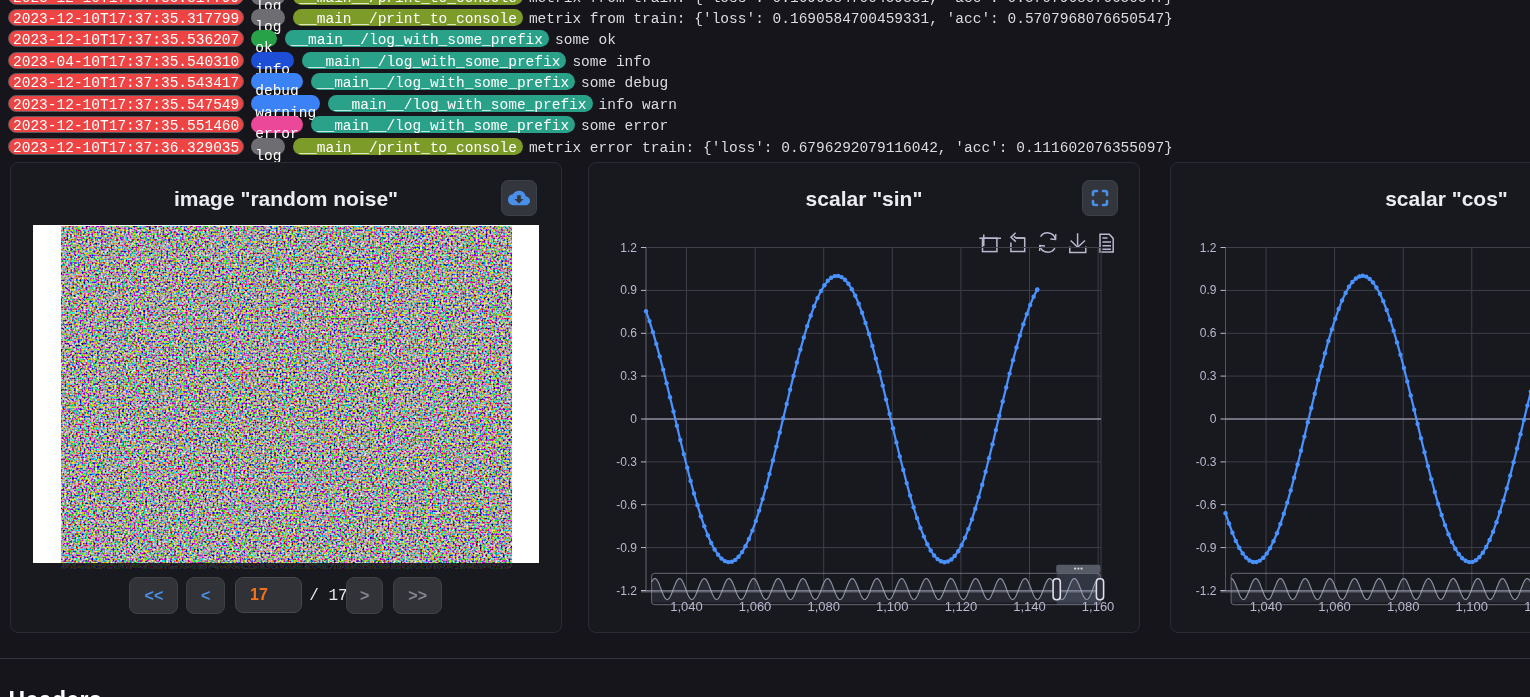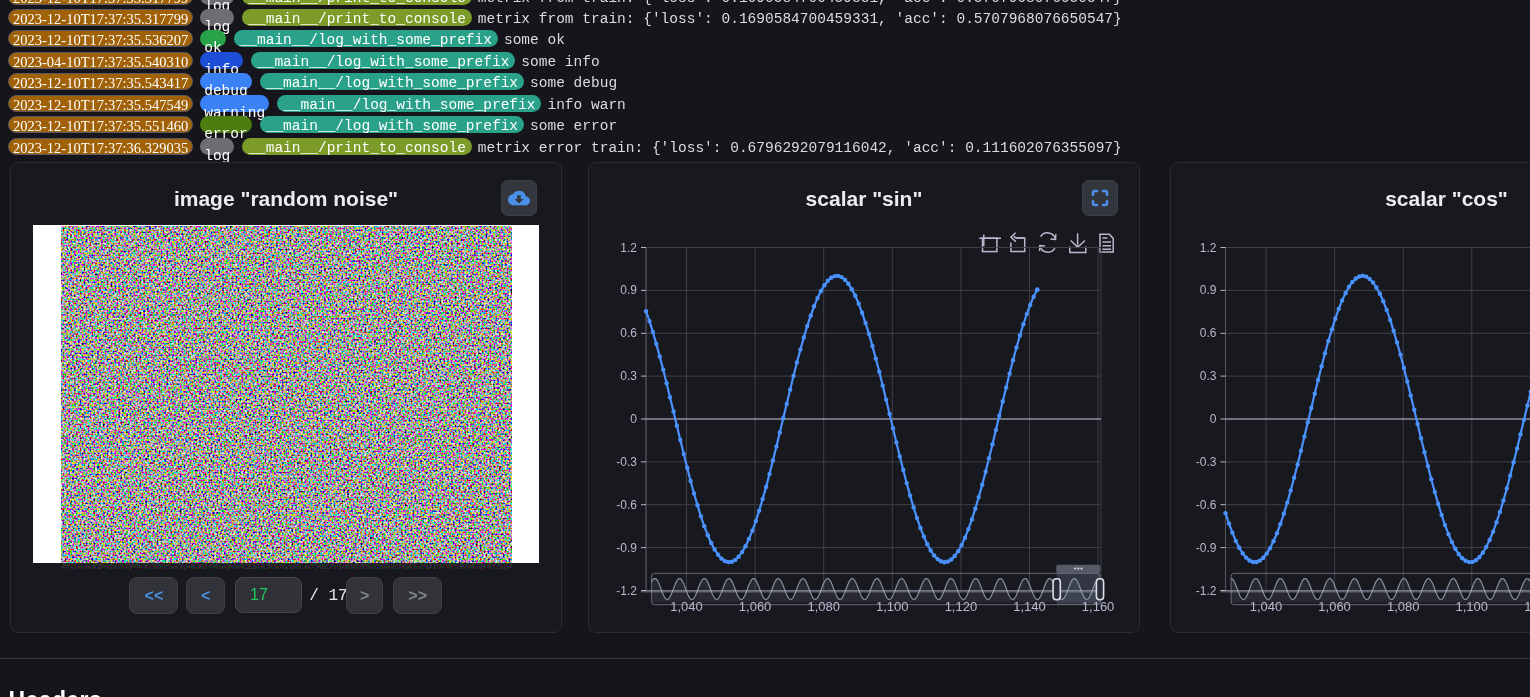--- a/index.html
+++ b/index.html
@@ -1,44 +1,44 @@
 <!DOCTYPE html>
 <html><head><meta charset="utf-8">
 <style>
 * { margin:0; padding:0; box-sizing:border-box; }
 html,body { width:1530px; height:697px; background:#15151b; overflow:hidden; }
 body { font-family:"Liberation Sans", sans-serif; position:relative; }
 .lrow { position:absolute; left:8px; white-space:nowrap; font-family:"Liberation Mono", monospace; font-size:14.5px; }
 .b { display:inline-block; height:17px; line-height:20.2px; border-radius:9px; color:#fff; vertical-align:top; }
-.ts { background:#a16207; border:1px solid #5a5a60; padding:0 4px; margin-right:7px; line-height:18.2px;font-family:Liberation Serif, serif; }
+.ts { background:#ef4444; border:1px solid #5a5a60; padding:0 4px; margin-right:7px; line-height:18.2px; }
 .lvl { padding:8px 4px; margin-right:8px; }
 .mod { padding:0 6px; margin-right:6px; }
 .msg { color:#dcdcde; line-height:20.2px; display:inline-block; vertical-align:top; height:17px; }
 .card { position:absolute; top:161.5px; height:471px; width:552px; background:#18181f;
         border:1px solid #2b2b34; border-radius:8px; }
 .ctitle { position:absolute; top:24px; left:0; right:0; text-align:center; color:#ececf0;
           font-size:21px; font-weight:bold; }
 .iconbtn { position:absolute; top:17px; width:36px; height:36px; background:#33363d;
            border:1px solid #3d4048; border-radius:7px; display:flex; align-items:center; justify-content:center; }
 .pbtn { position:absolute; top:414.6px; height:37px; background:#323338; border:1px solid #3f4046; border-radius:8px;
         color:#4a90e2; font-size:16px; font-weight:bold; display:flex; align-items:center; justify-content:center; font-family:"Liberation Sans", sans-serif; }
 .pbtn.dis { color:#83868d; }
 .pinput { position:absolute; top:414.6px; height:36px; background:#303237; border:1px solid #45474d; border-radius:8px;
-          color:#22c55e; font-size:16px; display:flex; align-items:center; padding-left:14px; }
+          color:#f97316; font-size:16px; display:flex; align-items:center; padding-left:14px;font-weight:bold; }
 .ptotal { position:absolute; top:414.6px; height:37px; color:#e8e8ea; font-size:16px; display:flex; align-items:center;font-family:Liberation Mono, monospace; }
 .sep { position:absolute; left:0; right:0; top:658px; height:1px; background:#35353d; }
 h1 { position:absolute; left:8.5px; top:687px; color:#fff; font-size:23px; font-weight:bold; letter-spacing:0.4px; }
 </style></head><body>
 <div class="lrow" style="top:-12.5px"><span class="b ts">2023-12-10T17:37:35.317799</span><span class="b lvl" style="background:#6e6e72">log</span><span class="b mod" style="background:#7c9b28">__main__/print_to_console</span><span class="msg">metrix from train: {'loss': 0.1690584700459331, 'acc': 0.5707968076650547}</span></div>
 <div class="lrow" style="top:8.9px"><span class="b ts">2023-12-10T17:37:35.317799</span><span class="b lvl" style="background:#6e6e72">log</span><span class="b mod" style="background:#7c9b28">__main__/print_to_console</span><span class="msg">metrix from train: {'loss': 0.1690584700459331, 'acc': 0.5707968076650547}</span></div>
 <div class="lrow" style="top:30.4px"><span class="b ts">2023-12-10T17:37:35.536207</span><span class="b lvl" style="background:#27a248">ok</span><span class="b mod" style="background:#2aa189">__main__/log_with_some_prefix</span><span class="msg">some ok</span></div>
 <div class="lrow" style="top:51.8px"><span class="b ts">2023-04-10T17:37:35.540310</span><span class="b lvl" style="background:#1d4ed8">info</span><span class="b mod" style="background:#2aa189">__main__/log_with_some_prefix</span><span class="msg">some info</span></div>
 <div class="lrow" style="top:73.2px"><span class="b ts">2023-12-10T17:37:35.543417</span><span class="b lvl" style="background:#3b82f6">debug</span><span class="b mod" style="background:#2aa189">__main__/log_with_some_prefix</span><span class="msg">some debug</span></div>
 <div class="lrow" style="top:94.7px"><span class="b ts">2023-12-10T17:37:35.547549</span><span class="b lvl" style="background:#3b82f6">warning</span><span class="b mod" style="background:#2aa189">__main__/log_with_some_prefix</span><span class="msg">info warn</span></div>
-<div class="lrow" style="top:116.2px"><span class="b ts">2023-12-10T17:37:35.551460</span><span class="b lvl" style="background:#4d7c0f">error</span><span class="b mod" style="background:#2aa189">__main__/log_with_some_prefix</span><span class="msg">some error</span></div>
+<div class="lrow" style="top:116.2px"><span class="b ts">2023-12-10T17:37:35.551460</span><span class="b lvl" style="background:#ec4899">error</span><span class="b mod" style="background:#2aa189">__main__/log_with_some_prefix</span><span class="msg">some error</span></div>
 <div class="lrow" style="top:137.6px"><span class="b ts">2023-12-10T17:37:36.329035</span><span class="b lvl" style="background:#6e6e72">log</span><span class="b mod" style="background:#7c9b28">__main__/print_to_console</span><span class="msg">metrix error train: {'loss': 0.6796292079116042, 'acc': 0.111602076355097}</span></div>
 <div class="card" style="left:10px">
 <div class="ctitle">image "random noise"</div>
 <div class="iconbtn" style="right:24px">
       <svg width="22" height="22" viewBox="0 0 24 24">
         <path fill="#4a8fe8" d="M19.35 10.04A7.49 7.49 0 0 0 12 4a7.48 7.48 0 0 0-6.64 4.04A5.994 5.994 0 0 0 0 14c0 3.31 2.69 6 6 6h13c2.76 0 5-2.24 5-5 0-2.64-2.05-4.78-4.65-4.96zM17 13l-5 5-5-5h3V9h4v4h3z"></path>
       </svg>
     </div>
 <div style="position:absolute;left:22px;top:62.5px;width:506px;height:338px;background:#fff;">
 <svg width="451" height="343" style="position:absolute;left:28px;top:1px">

